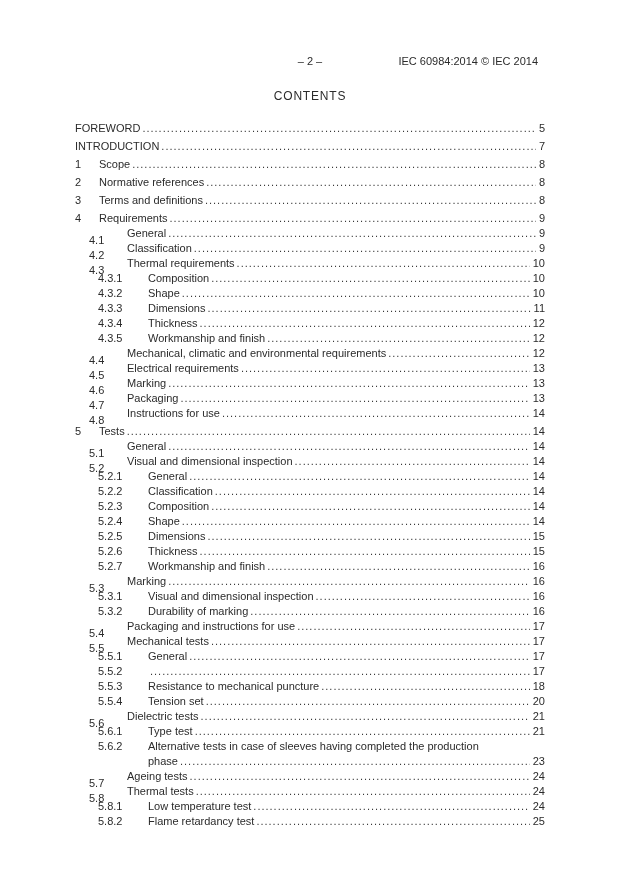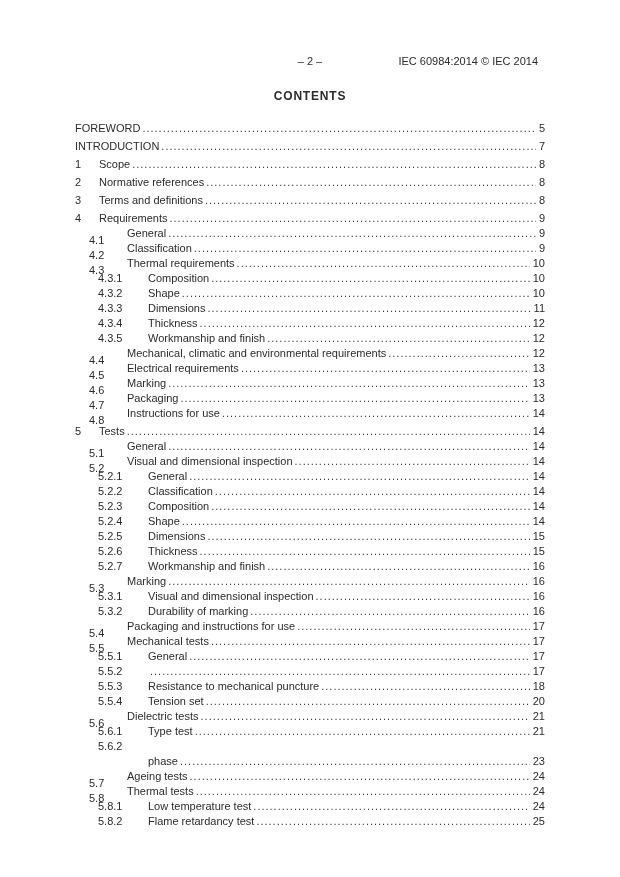--- a/index.html
+++ b/index.html
@@ -33,21 +33,20 @@
     top: 0;
   }
   .contents-title {
     position: absolute;
     top: 89px;
     left: 0;
     width: 620px;
     text-align: center;
     font-size: 12px;
     letter-spacing: 0.8px;
-    font-weight: bold;
   }
   .toc {
     position: absolute;
     top: 121px;
     left: 75px;
     width: 470px;
     font-size: 11px;
   }
   .toc-row {
     display: flex;
@@ -324,20 +323,21 @@
         <span class="pg">21</span>
       </div>
       <div class="toc-row l3">
         <span class="num">5.6.1</span>
         <span class="title">Type test</span>
         <span class="leader"></span>
         <span class="pg">21</span>
       </div>
       <div class="toc-row l3">
         <span class="num">5.6.2</span>
+        <span class="title">Alternative tests in case of sleeves having completed the production</span>
       </div>
       <div class="toc-row l3 cont">
         <span class="num"></span>
         <span class="title">phase</span>
         <span class="leader"></span>
         <span class="pg">23</span>
       </div>
       <div class="toc-row l2">
         <span class="num">5.7</span>
         <span class="title">Ageing tests</span>

